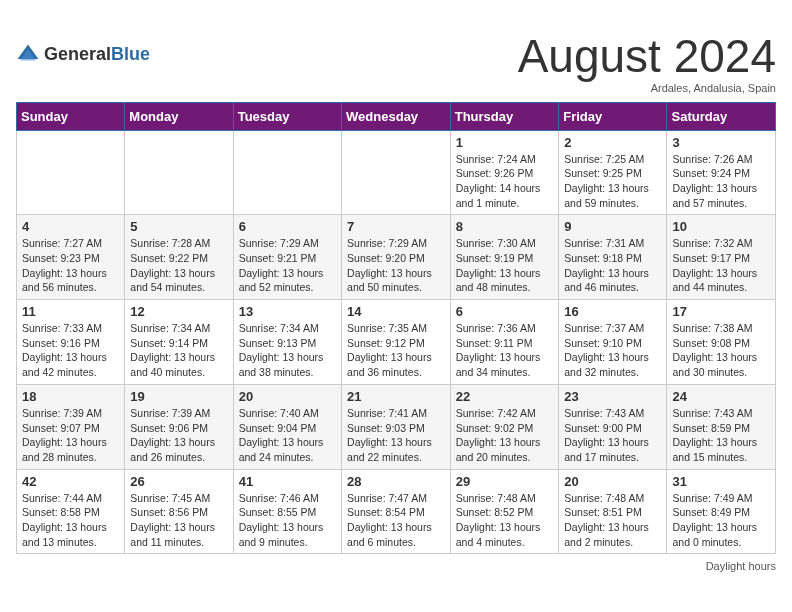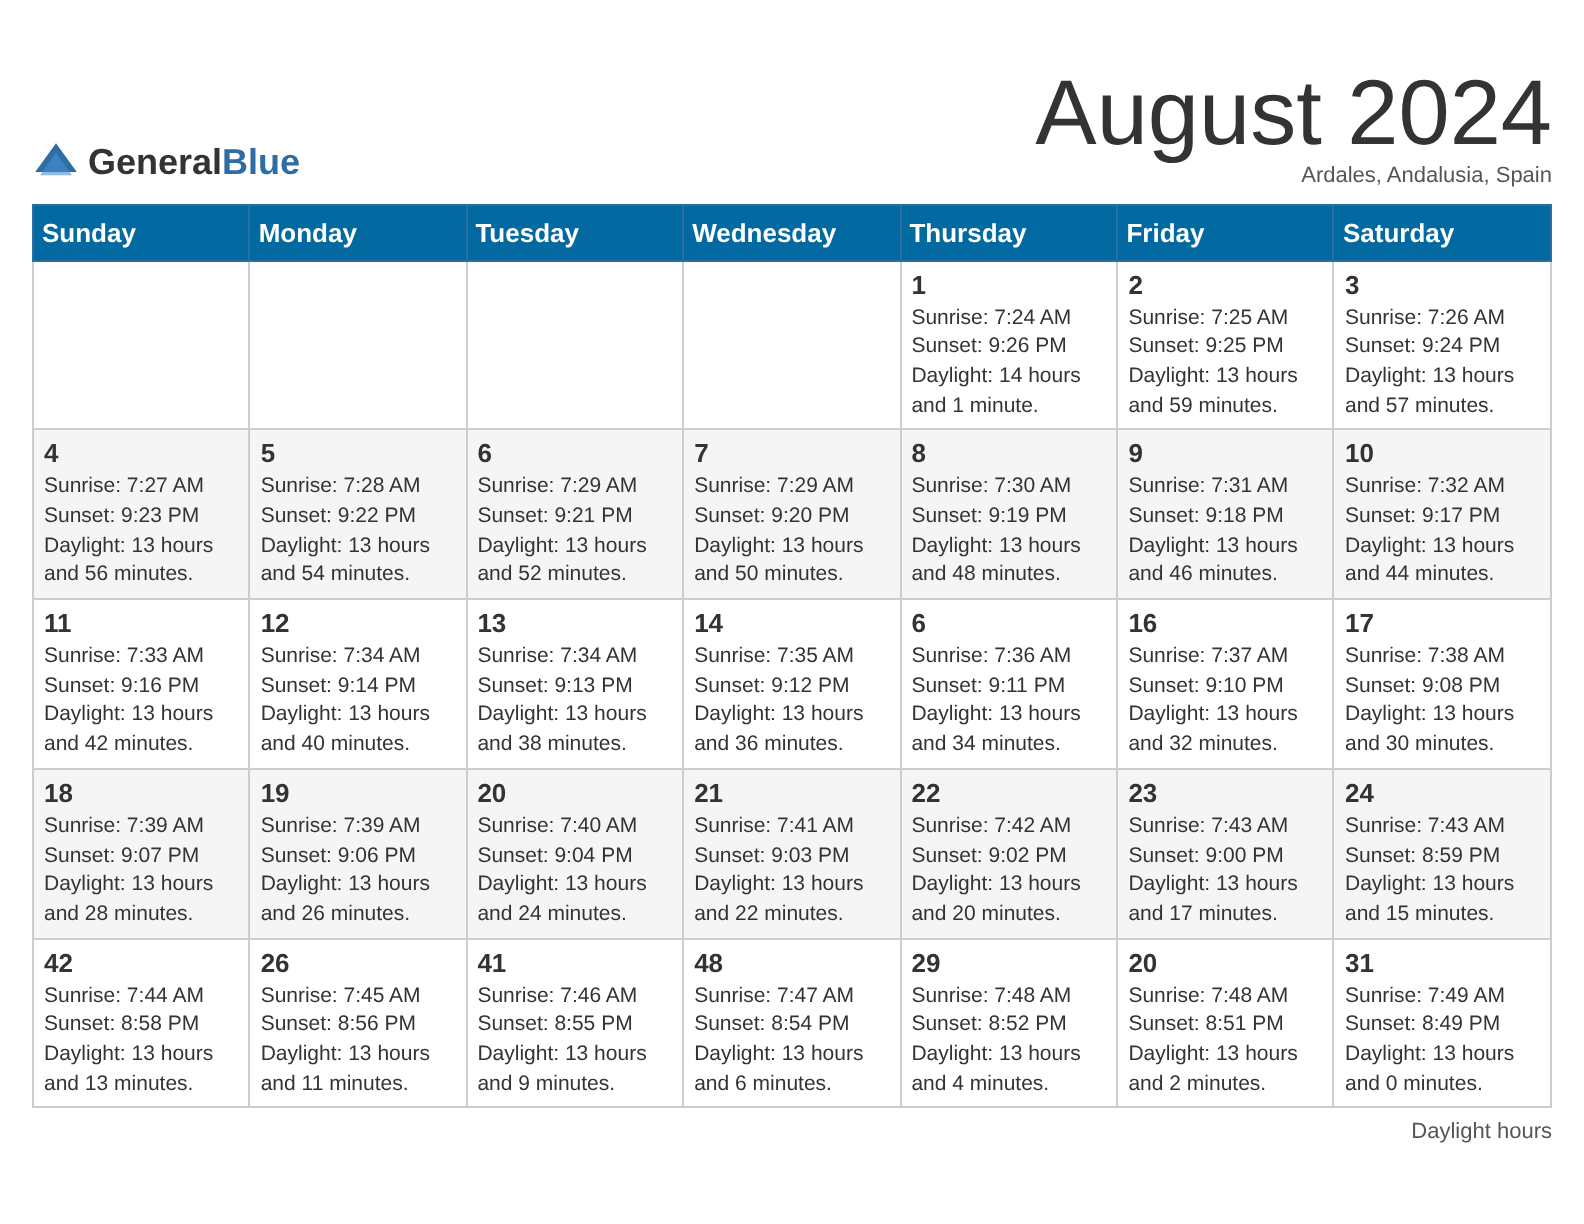--- a/index.html
+++ b/index.html
@@ -6,21 +6,21 @@
     body {
       font-family: Arial, sans-serif;
       background: #fff;
       width: 792px;
       min-height: 612px;
       padding: 16px;
     }
     .header-row {
       display: flex;
       justify-content: space-between;
-      align-items: flex-end;
+      align-items: center;
       margin-bottom: 8px;
     }
     .logo {
       display: flex;
       align-items: center;
       gap: 4px;
     }
     .logo-text-general {
       font-size: 18px;
       font-weight: bold;
@@ -48,21 +48,21 @@
     .subtitle {
       font-size: 11px;
       color: #555;
     }
     .calendar {
       width: 100%;
       border-collapse: collapse;
       font-size: 11px;
     }
     .calendar thead th {
-      background-color: #0369a1;
+      background-color: #701a75;
       color: #fff;
       padding: 6px 4px;
       text-align: left;
       font-size: 13px;
       font-weight: bold;
       border: 1px solid #2e6da4;
     }
     .calendar tbody td {
       border: 1px solid #ccc;
       vertical-align: top;
@@ -237,21 +237,21 @@
         </td>
         <td>
           <span class="day-number">26</span>
           <div class="day-info">Sunrise: 7:45 AM<br>Sunset: 8:56 PM<br>Daylight: 13 hours<br>and 11 minutes.</div>
         </td>
         <td>
           <span class="day-number">41</span>
           <div class="day-info">Sunrise: 7:46 AM<br>Sunset: 8:55 PM<br>Daylight: 13 hours<br>and 9 minutes.</div>
         </td>
         <td>
-          <span class="day-number">48</span>
+          <span class="day-number">28</span>
           <div class="day-info">Sunrise: 7:47 AM<br>Sunset: 8:54 PM<br>Daylight: 13 hours<br>and 6 minutes.</div>
         </td>
         <td>
           <span class="day-number">29</span>
           <div class="day-info">Sunrise: 7:48 AM<br>Sunset: 8:52 PM<br>Daylight: 13 hours<br>and 4 minutes.</div>
         </td>
         <td>
           <span class="day-number">20</span>
           <div class="day-info">Sunrise: 7:48 AM<br>Sunset: 8:51 PM<br>Daylight: 13 hours<br>and 2 minutes.</div>
         </td>

